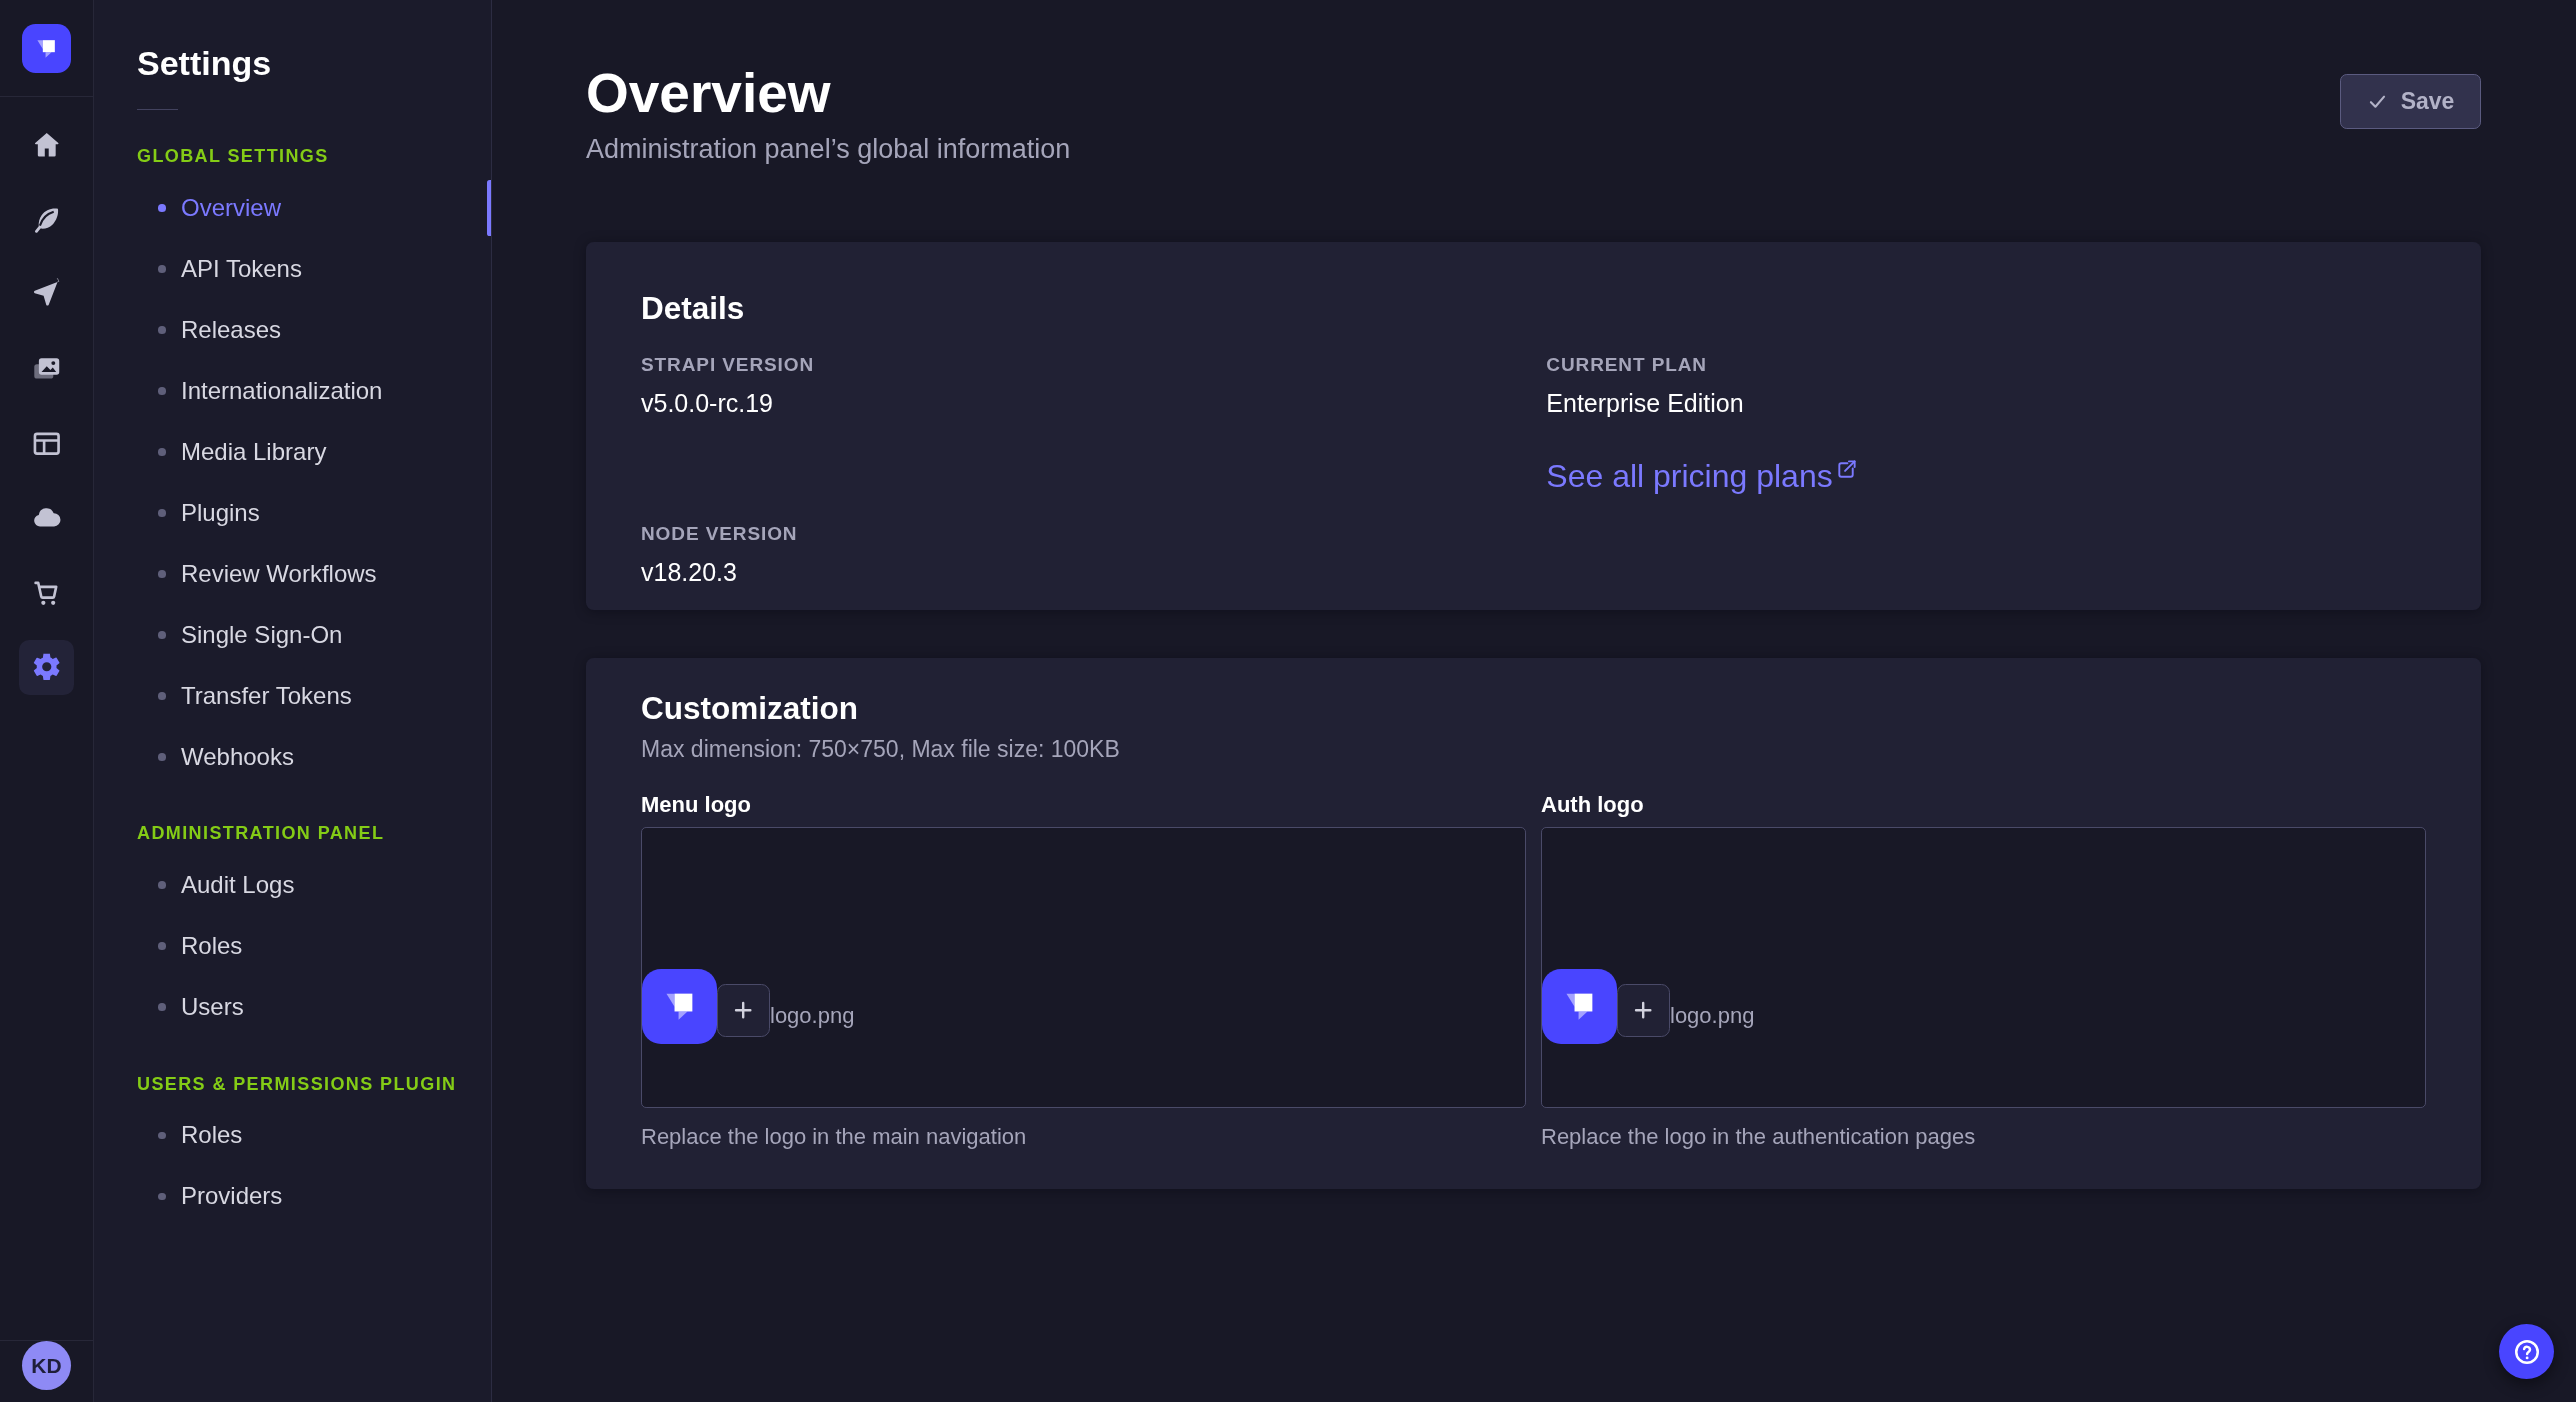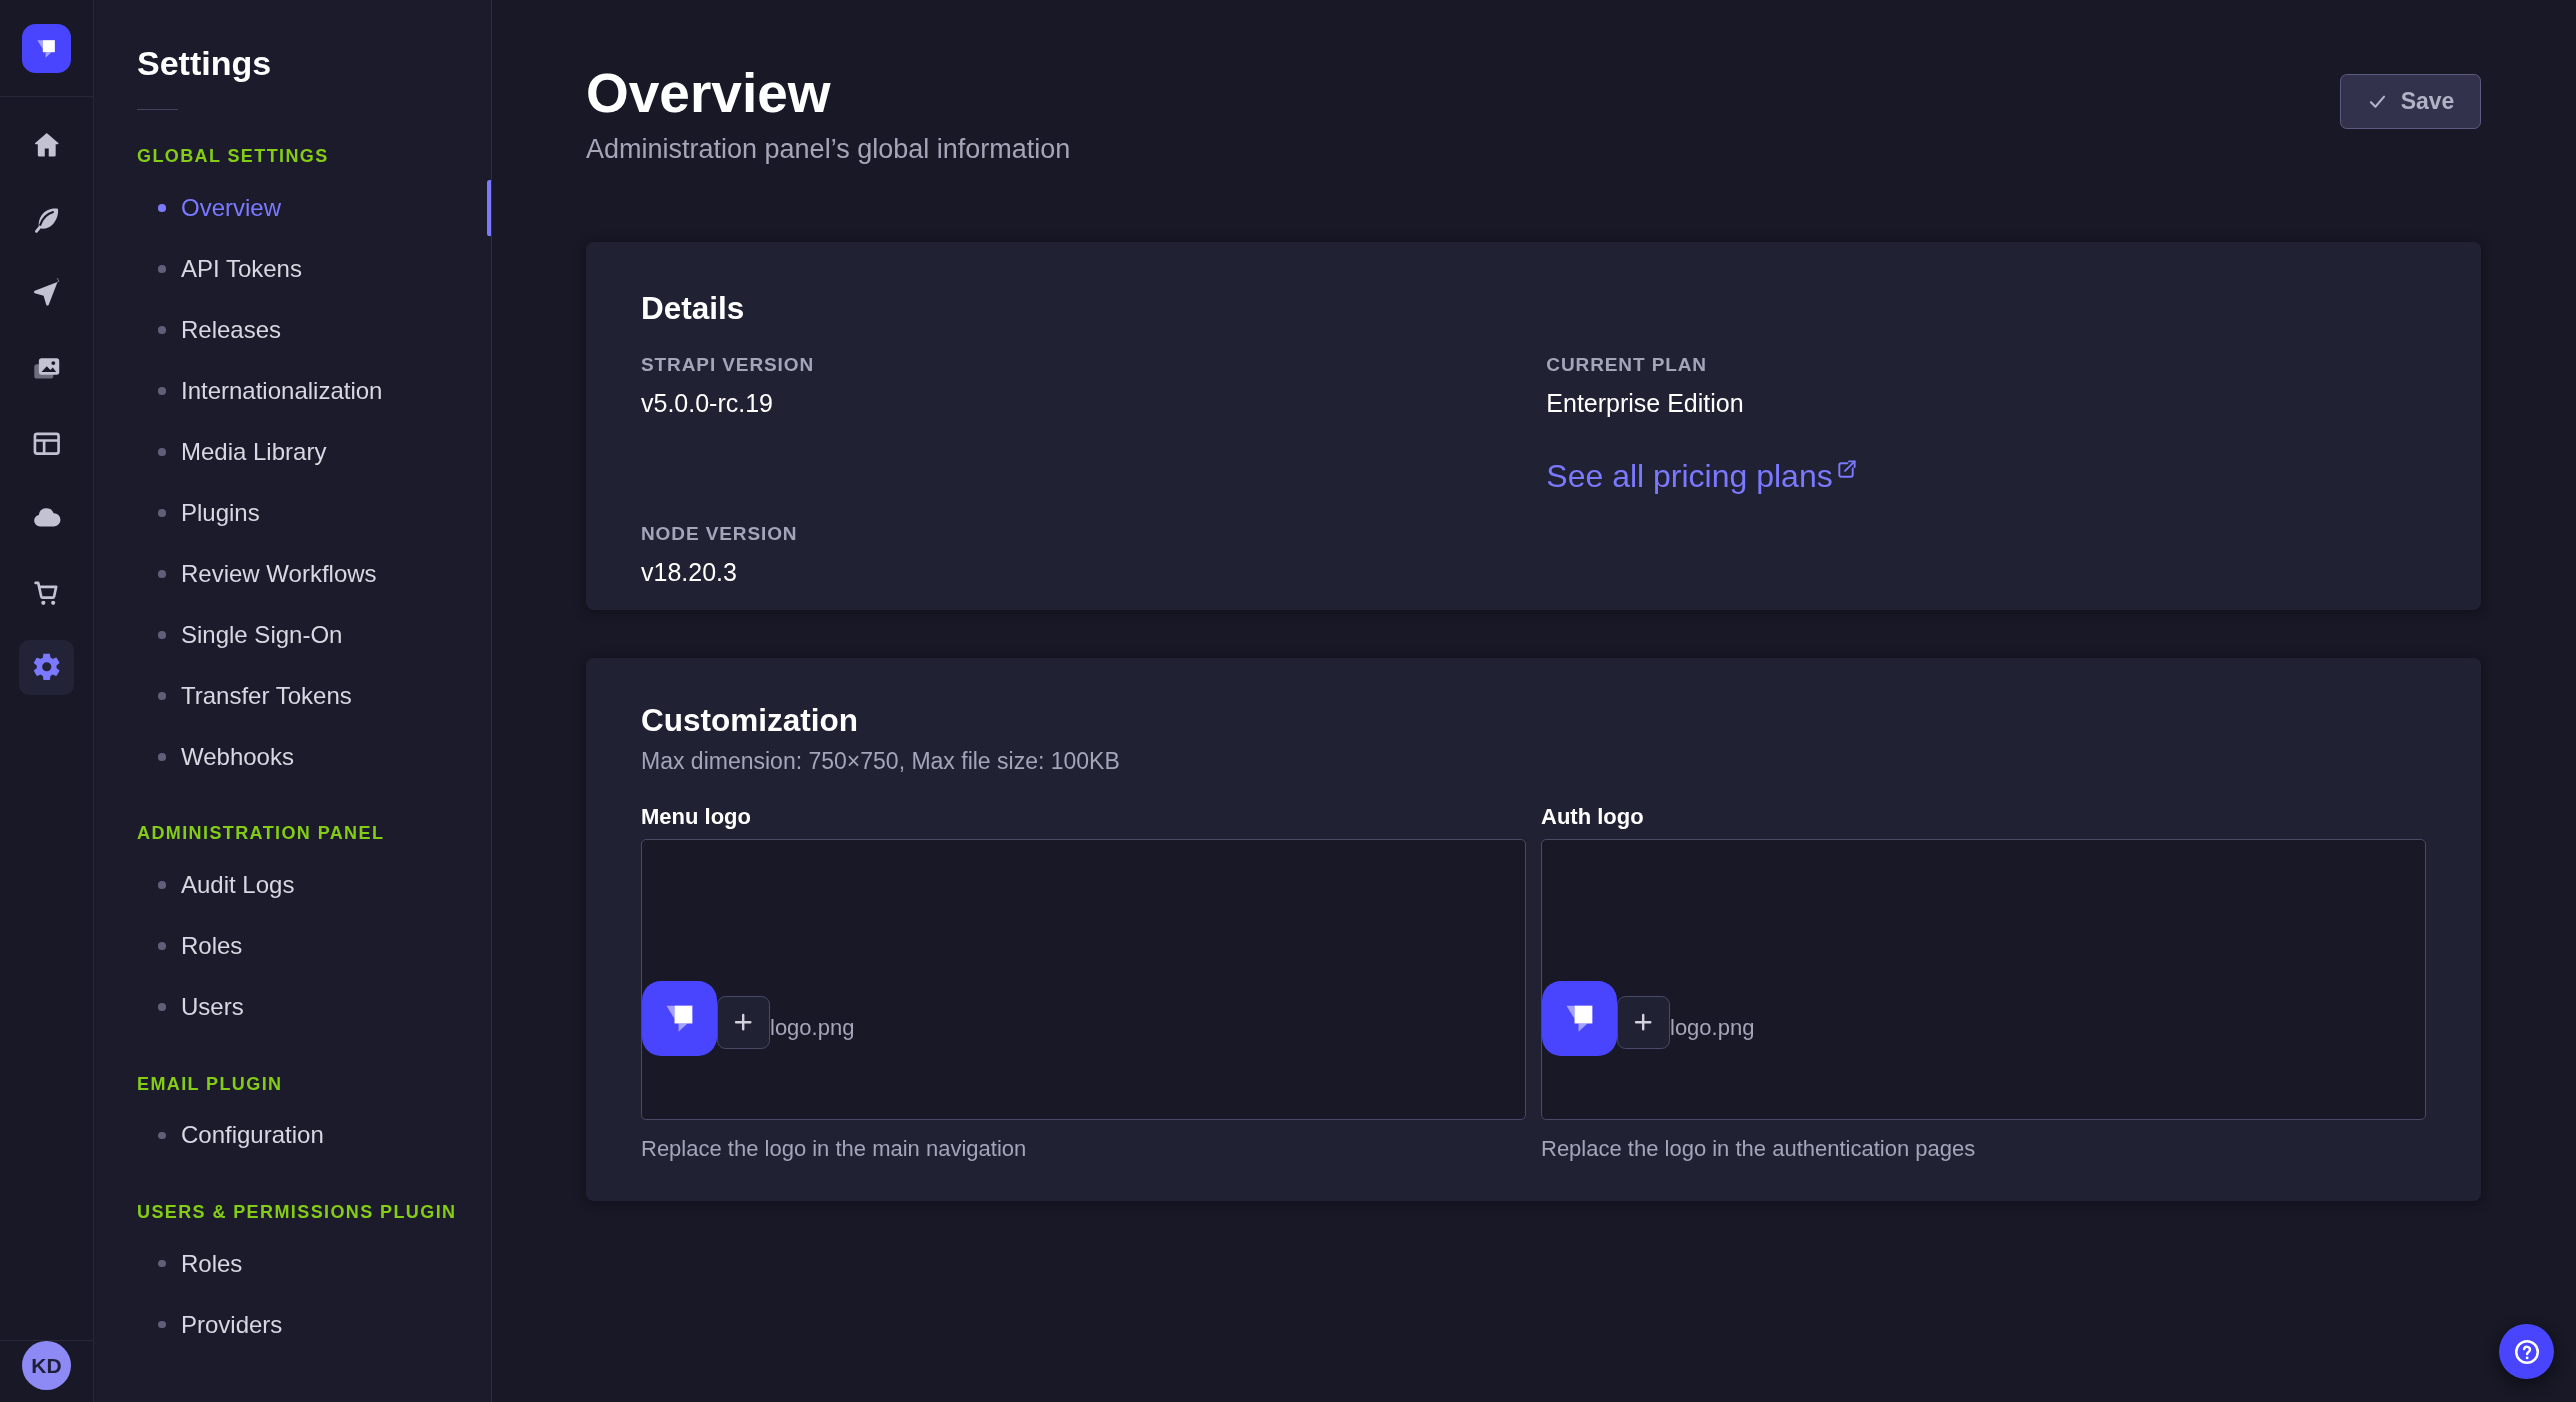--- a/index.html
+++ b/index.html
@@ -69,21 +69,21 @@
   .card-title{margin:0;font-size:31.5px;font-weight:600;line-height:37px}
 
   .card.details{margin-top:75px;padding:48px 55px 22px}
   .details-grid{display:grid;grid-template-columns:1fr 1fr;column-gap:25.6px;row-gap:27px;margin-top:25.6px}
   .field-label{font-size:19px;font-weight:700;letter-spacing:0.9px;color:var(--text-secondary);line-height:24px}
   .field-value{margin-top:10.2px;font-size:25px;line-height:32px;color:#fff}
   .pricing-link{display:inline-flex;align-items:flex-start;gap:2px;margin-top:39px;color:var(--accent-light);
         font-size:32px;text-decoration:none;cursor:pointer}
   .pricing-link svg{width:23px;height:23px}
 
-  .card.custom{margin-top:48px;padding:44px 55px 39px}
+  .card.custom{margin-top:48px;padding:32px 55px 39px}
   .custom-subtitle{margin:7.7px 0 0;font-size:23px;line-height:29px;color:var(--text-secondary)}
   .upload-grid{display:grid;grid-template-columns:1fr 1fr;column-gap:15px;margin-top:27px}
   .upload-label{font-size:22px;font-weight:700;line-height:27px}
   .upload-box{margin-top:9.4px;height:281px;background:var(--bg-app);border:0.9px solid var(--border-strong);
         border-radius:5.1px;display:flex;flex-direction:row;align-items:center;padding-top:77px;cursor:pointer}
   .upload-logo{width:75px;height:75px;border-radius:19px;background:var(--accent);
         display:flex;align-items:center;justify-content:center}
   .upload-logo svg{width:46px;height:46px}
   .add-btn{margin-top:8.5px;width:53px;height:53px;border-radius:8.5px;background:var(--bg-card);
         border:0.9px solid var(--border-strong);color:#d2d2de;display:flex;align-items:center;justify-content:center;
@@ -239,29 +239,20 @@
             <span class="bullet"></span>
             <span>Roles</span>
           </li>
         <li class="nav-item">
             <span class="bullet"></span>
             <span>Users</span>
           </li>
       </ul>
     </div>
 
-    <div class="nav-section">
-      <div class="nav-section-label">EMAIL PLUGIN</div>
-      <ul class="nav-list">
-        <li class="nav-item">
-            <span class="bullet"></span>
-            <span>Configuration</span>
-          </li>
-      </ul>
-    </div>
 
     <div class="nav-section">
       <div class="nav-section-label">USERS &amp; PERMISSIONS PLUGIN</div>
       <ul class="nav-list">
         <li class="nav-item">
             <span class="bullet"></span>
             <span>Roles</span>
           </li>
         <li class="nav-item">
             <span class="bullet"></span>

